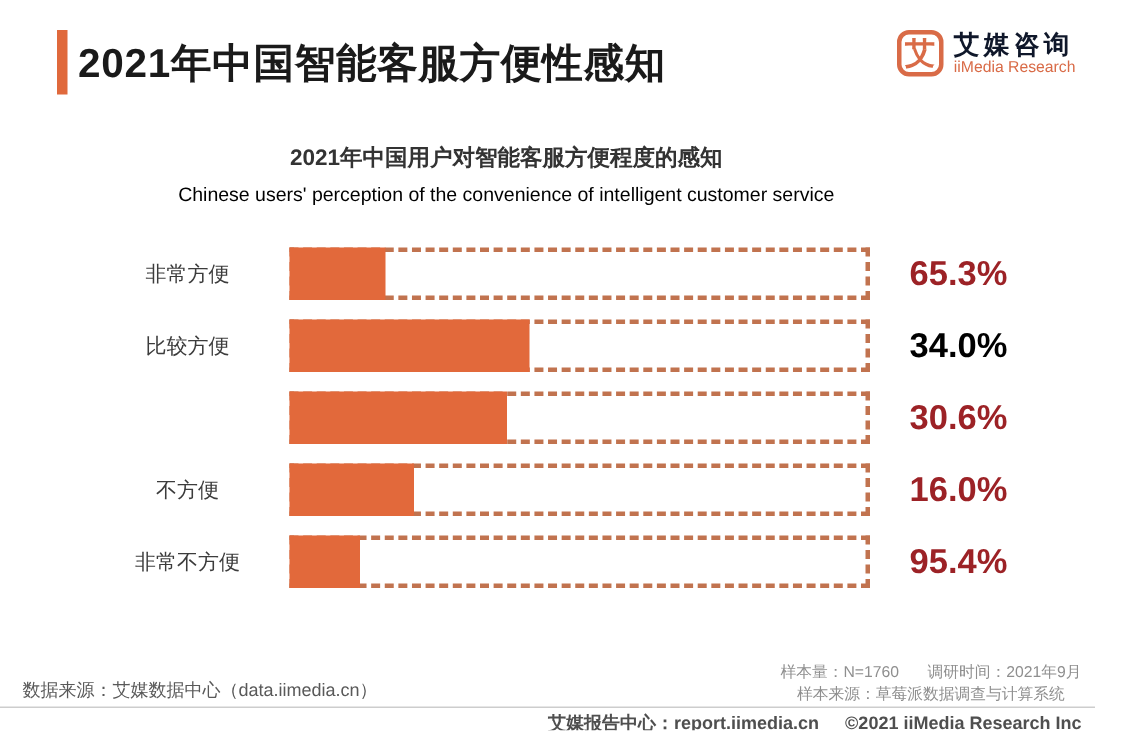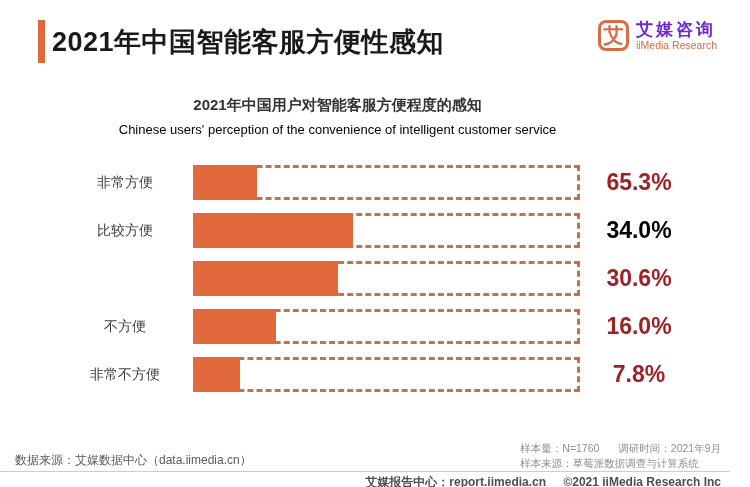--- a/index.html
+++ b/index.html
@@ -27,21 +27,21 @@
   }
   .logo-icon {
     box-sizing: border-box;
     width: 31px; height: 31px;
     border: 3px solid #d96b47; border-radius: 8px;
     display: flex; align-items: center; justify-content: center;
     color: #d96b47; font-size: 20px; font-weight: 700;
   }
   .logo-text { margin-left: 7px; }
   .logo-cn {
-    font-size: 17px; font-weight: 800; color: #6d28d9;
+    font-size: 17px; font-weight: 800; color: #0f172a;
     letter-spacing: 3px; line-height: 19px; white-space: nowrap;
   }
   .logo-en {
     font-size: 10.5px; color: #d96b47; line-height: 12px; white-space: nowrap;
   }
 
   
   .chart-head {
     position: absolute; left: 60px; top: 96px; width: 555px;
     text-align: center;
@@ -78,21 +78,21 @@
     font-size: 23px; font-weight: 700; color: #9c2226; white-space: nowrap;
   }
 
   
   .data-source {
     position: absolute; left: 15px; top: 452px;
     font-size: 12px; color: #595959; white-space: nowrap;
   }
   .meta {
     position: absolute; right: 9px; top: 441px;
-    text-align: left; font-size: 10.5px; color: #8f8f8f;
+    text-align: center; font-size: 10.5px; color: #8f8f8f;
     line-height: 14.5px; white-space: nowrap;
   }
   .meta .gap { margin-left: 16px; }
   .divider {
     position: absolute; left: 0; right: 0; top: 471px;
     height: 1px; background: #cdcdcd;
   }
   .bottom-line {
     position: absolute; right: 9px; top: 474px;
     font-size: 12px; font-weight: 700; color: #4f4f4f; white-space: nowrap;
@@ -152,21 +152,21 @@
         <div class="bar" style="width: 83px; background: rgb(226, 105, 59);"></div>
       </div>
       <div class="val" style="color: rgb(156, 34, 38);">16.0%</div>
     </div>
 
     <div class="row">
       <div class="cat">非常不方便</div>
       <div class="track" style="border-color: rgb(193, 115, 79);">
         <div class="bar" style="width: 47px; background: rgb(226, 105, 59);"></div>
       </div>
-      <div class="val" style="color: rgb(156, 34, 38);">7.8%</div>
+      <div class="val" style="color: rgb(156, 34, 38);">95.4%</div>
     </div>
   </div>
 
   <div class="data-source">数据来源：艾媒数据中心（data.iimedia.cn）</div>
 
   <div class="meta">
     <div>
       <span>样本量：N=1760</span>
       <span class="gap">调研时间：2021年9月</span>
     </div>

